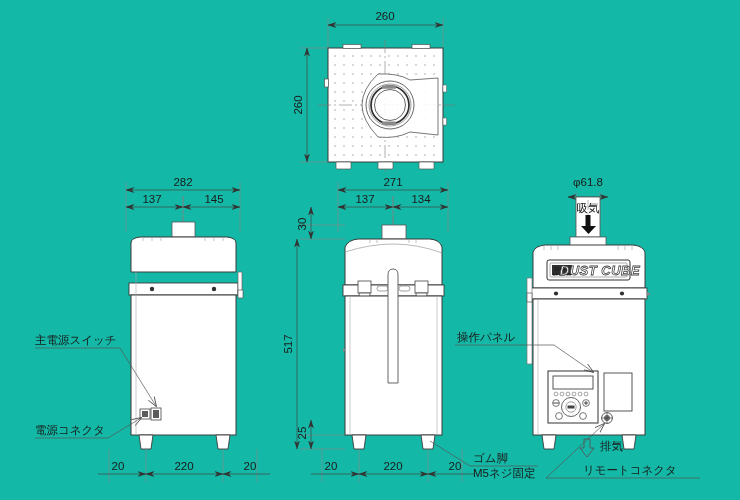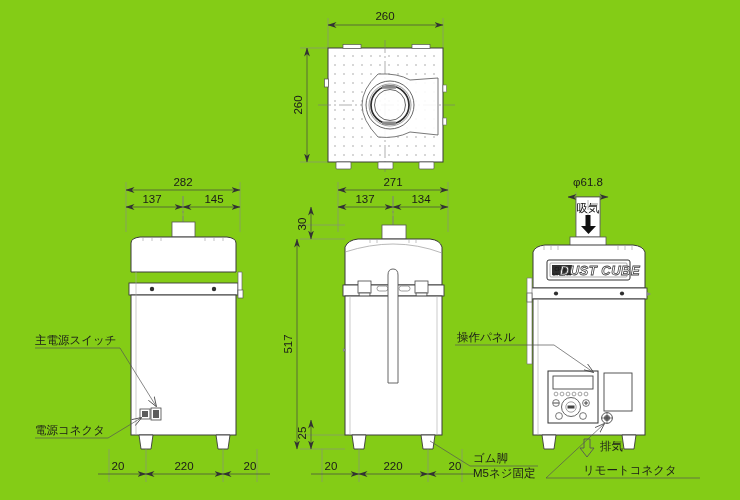--- a/index.html
+++ b/index.html
@@ -8,21 +8,21 @@
     background: #ffffff;
   }
   body {
     font-family: "Liberation Sans", "DejaVu Sans", sans-serif;
     color: #1a1a1a;
   }
   #sheet {
     position: relative;
     width: 740px;
     height: 500px;
-    background: #84cc16;
+    background: #14b8a6;
     overflow: hidden;
   }
   #sheet svg {
     position: absolute;
     left: 0;
     top: 0;
   }
   .dim-text, .note-text {
     font-family: "Liberation Sans", "DejaVu Sans", sans-serif;
     fill: #1a1a1a;

